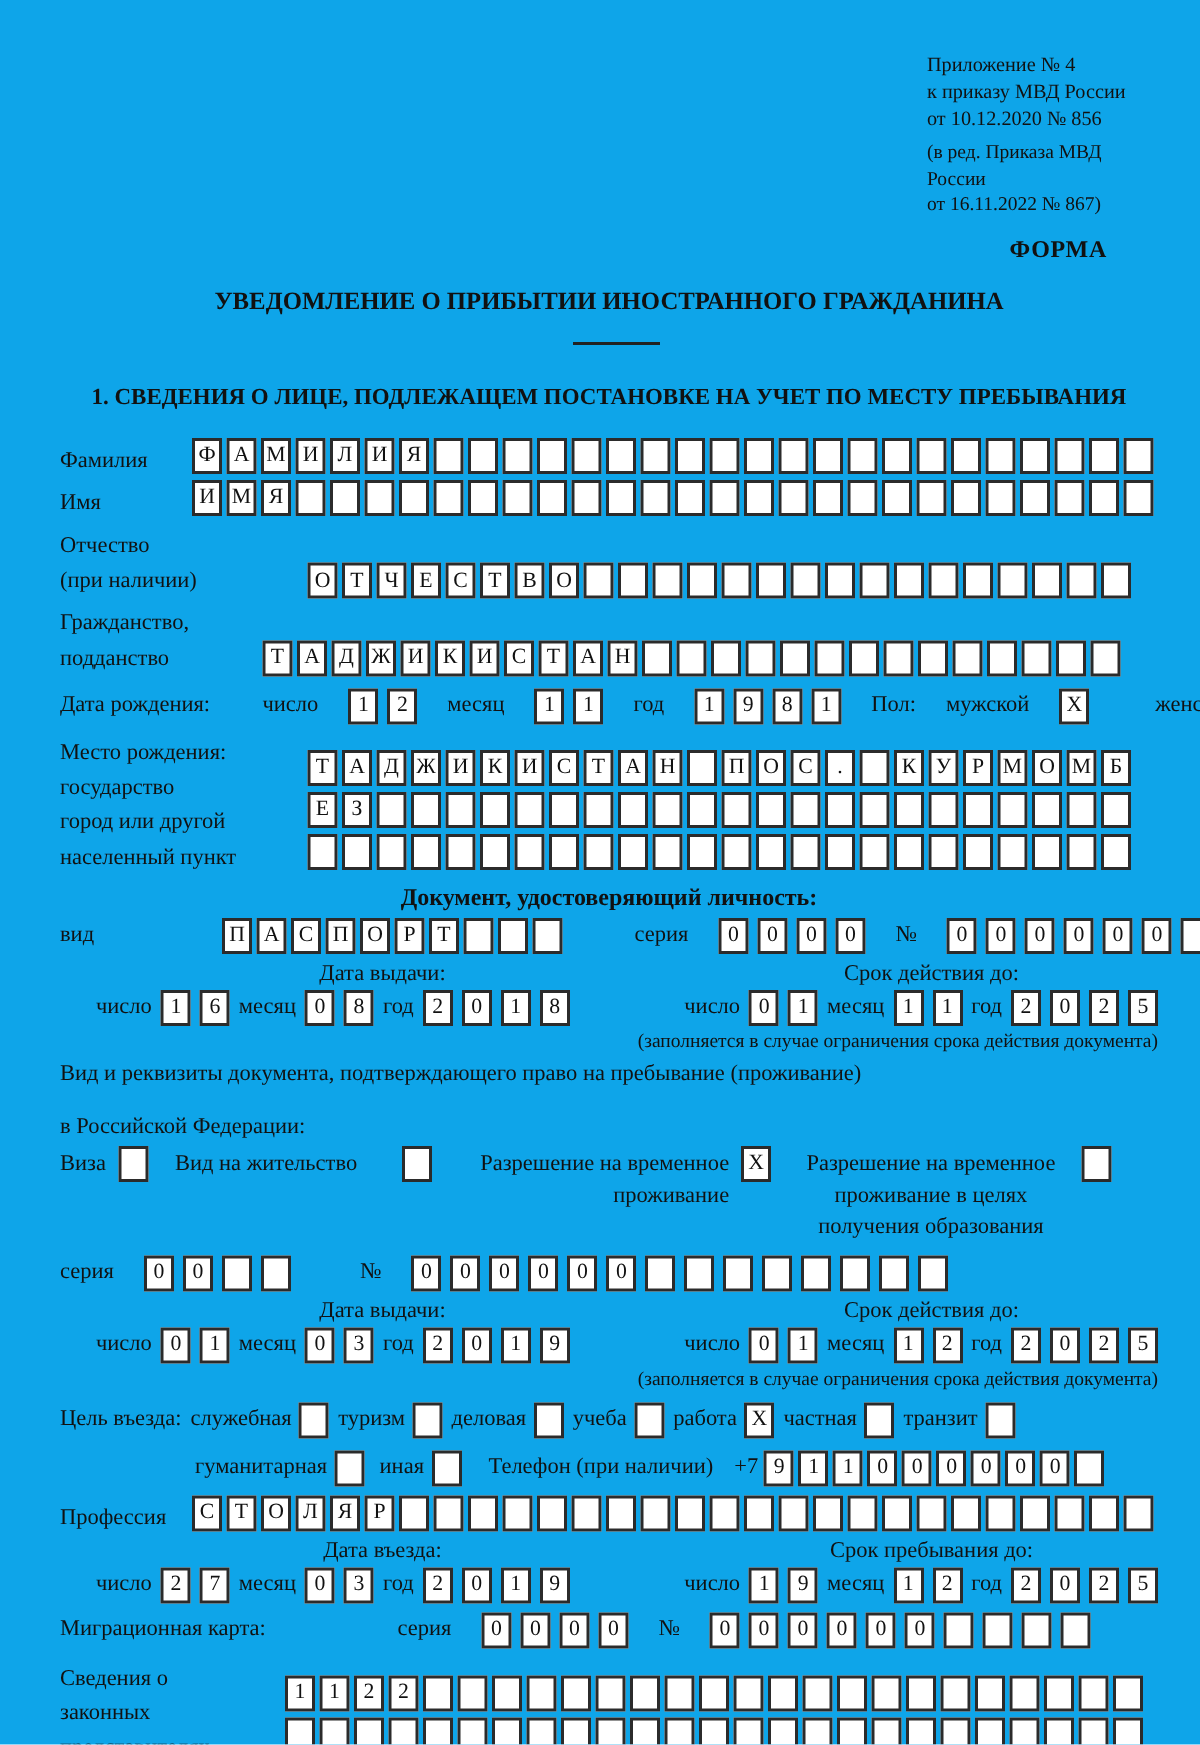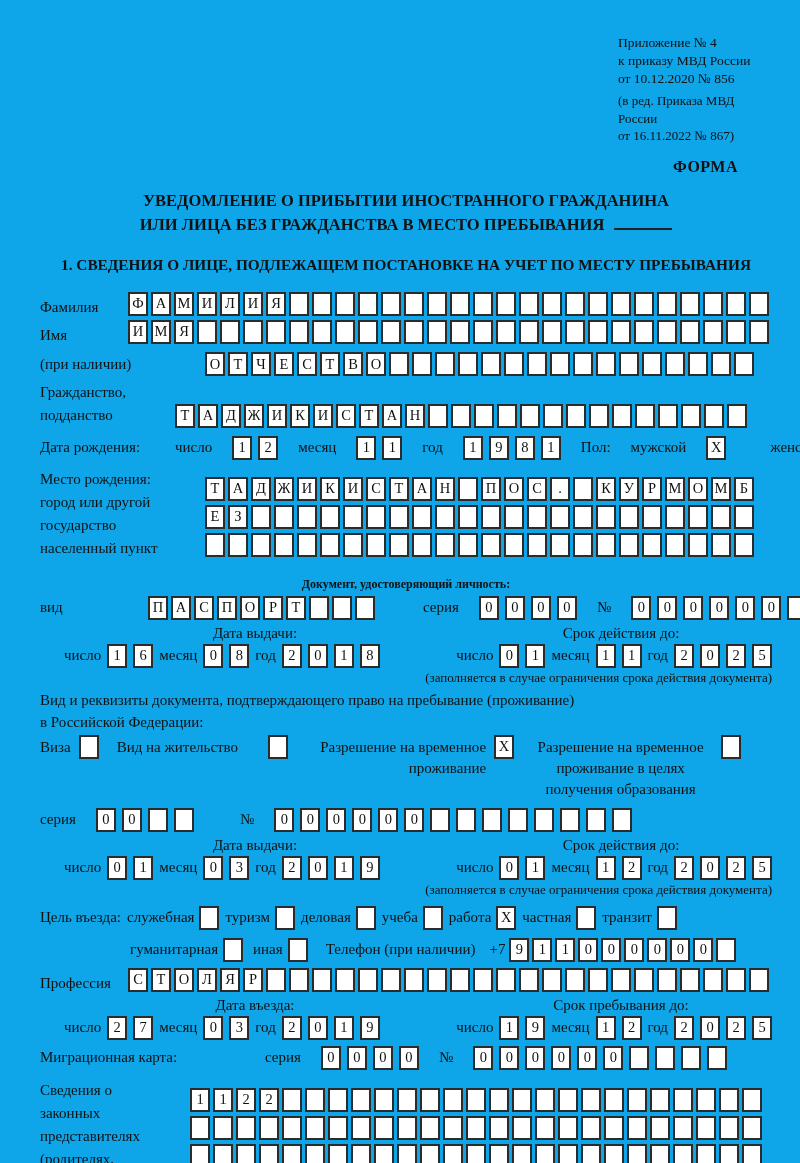--- a/index.html
+++ b/index.html
@@ -21,21 +21,21 @@
   .flabel { flex: none; line-height: 1.2; padding-top: 3px; }
   .lblock span { display: block; line-height: 1.55; }
   .cells { display: inline-flex; gap: 3px; flex: none; }
   .cells.spread { gap: 6px; }
   .cell, .checkbox {
     width: 20px; height: 24px; border: 2px solid #2b2b2b; flex: none;
     display: inline-flex; align-items: center; justify-content: center;
     font-size: 14.5px; background: #fff;
   }
   .stack > .cells { display: flex; margin-bottom: 4px; }
-  .mt2{margin-top:2px}.mt3{margin-top:5px}.mt4{margin-top:4px}.mt5{margin-top:5px}
+  .mt2{margin-top:2px}.mt3{margin-top:18px}.mt4{margin-top:4px}.mt5{margin-top:5px}
   .mt6{margin-top:6px}.mt8{margin-top:8px}.mt18{margin-top:18px}
   .w88{width:88px}.w115{width:115px}.w135{width:135px}.w150{width:150px}.w165{width:165px}.w205{width:205px}
   .gap4{width:4px;flex:none}.gap6{width:6px;flex:none}.gap8{width:8px;flex:none}
   .gap10{width:10px;flex:none}.gap14{width:14px;flex:none}.gap18{width:18px;flex:none}
   .inl { display:inline-flex; align-items:center; gap:20px; flex-wrap:nowrap;justify-content:flex-end; }
   .lbl { padding-top:0; }
   
   .dhead { display:flex; font-size:15px; margin-top:5px; }
   .dhead .dh-left { width:430px; text-align:center; }
   .dhead .dh-right { flex:1; text-align:center; }
@@ -45,21 +45,21 @@
   .dategrp { display:inline-flex; align-items:center; gap:6px; }
   .note-right { text-align:right; font-size:13px; margin-top:2px; }
   
   .visa-row { display:flex; align-items:flex-start; margin-top:4px; }
   .visa-opt { display:flex; align-items:flex-start; gap:8px; }
   .visa-opt .txt { line-height:1.4; padding-top:2px; }
   .center2 { width:180px; text-align:right; }
   .center3 { width:185px; text-align:center; }
   .purpose-row { display:flex; align-items:center; flex-wrap:nowrap; margin-top:8px; }
   .opt { display:inline-flex; align-items:center; gap:5px; }
-  .doc-heading { text-align:center; font-weight:bold; font-size:12px; margin-top:16px; }
+  .doc-heading { text-align:center; font-weight:bold; font-size:16px; margin-top:6px; }
 </style>
 </head>
 <body>
 
 <div class="page">
 
   
   <div class="appendix">
     <div>Приложение № 4</div>
     <div>к приказу МВД России</div>
@@ -67,21 +67,21 @@
     <div class="appendix-sub">
       <div>(в ред. Приказа МВД России</div>
       <div>от 16.11.2022 № 867)</div>
     </div>
   </div>
 
   <div class="forma">ФОРМА</div>
 
   <div class="title">
     <div>УВЕДОМЛЕНИЕ О ПРИБЫТИИ ИНОСТРАННОГО ГРАЖДАНИНА</div>
-    <div><span>ИЛИ ЛИЦА БЕЗ ГРАЖДАНСТВА В МЕСТО ПРЕБЫВАНИЯ</span><span class="blank"></span></div>
+    <div><span class="blank"></span></div>
   </div>
 
   <div class="section1">1. СВЕДЕНИЯ О ЛИЦЕ, ПОДЛЕЖАЩЕМ ПОСТАНОВКЕ НА УЧЕТ ПО МЕСТУ ПРЕБЫВАНИЯ</div>
 
   
   <div class="frow mt18">
     <span class="flabel w88">Фамилия</span>
     <span class="cells">
         <span class="cell">Ф</span>
         <span class="cell">А</span>
@@ -145,20 +145,21 @@
         <span class="cell"></span>
         <span class="cell"></span>
         <span class="cell"></span>
         <span class="cell"></span>
       </span>
   </div>
 
   
   <div class="frow mt6">
     <span class="flabel lblock w165">
+      <span>Отчество</span>
       <span>(при наличии)</span>
     </span>
     <span class="cells">
         <span class="cell">О</span>
         <span class="cell">Т</span>
         <span class="cell">Ч</span>
         <span class="cell">Е</span>
         <span class="cell">С</span>
         <span class="cell">Т</span>
         <span class="cell">В</span>
@@ -242,22 +243,22 @@
     <span class="checkbox">X</span>
     <span class="gap4"></span>
     <span class="lbl">женский</span>
     <span class="checkbox"></span>
   </div>
 
   
   <div class="frow mt5">
     <span class="flabel lblock w165">
       <span>Место рождения:</span>
+      <span>государство</span>
       <span>город или другой</span>
-      <span>государство</span>
       <span>населенный пункт</span>
     </span>
     <span class="stack">
       <span class="cells">
           <span class="cell">Т</span>
           <span class="cell">А</span>
           <span class="cell">Д</span>
           <span class="cell">Ж</span>
           <span class="cell">И</span>
           <span class="cell">К</span>

